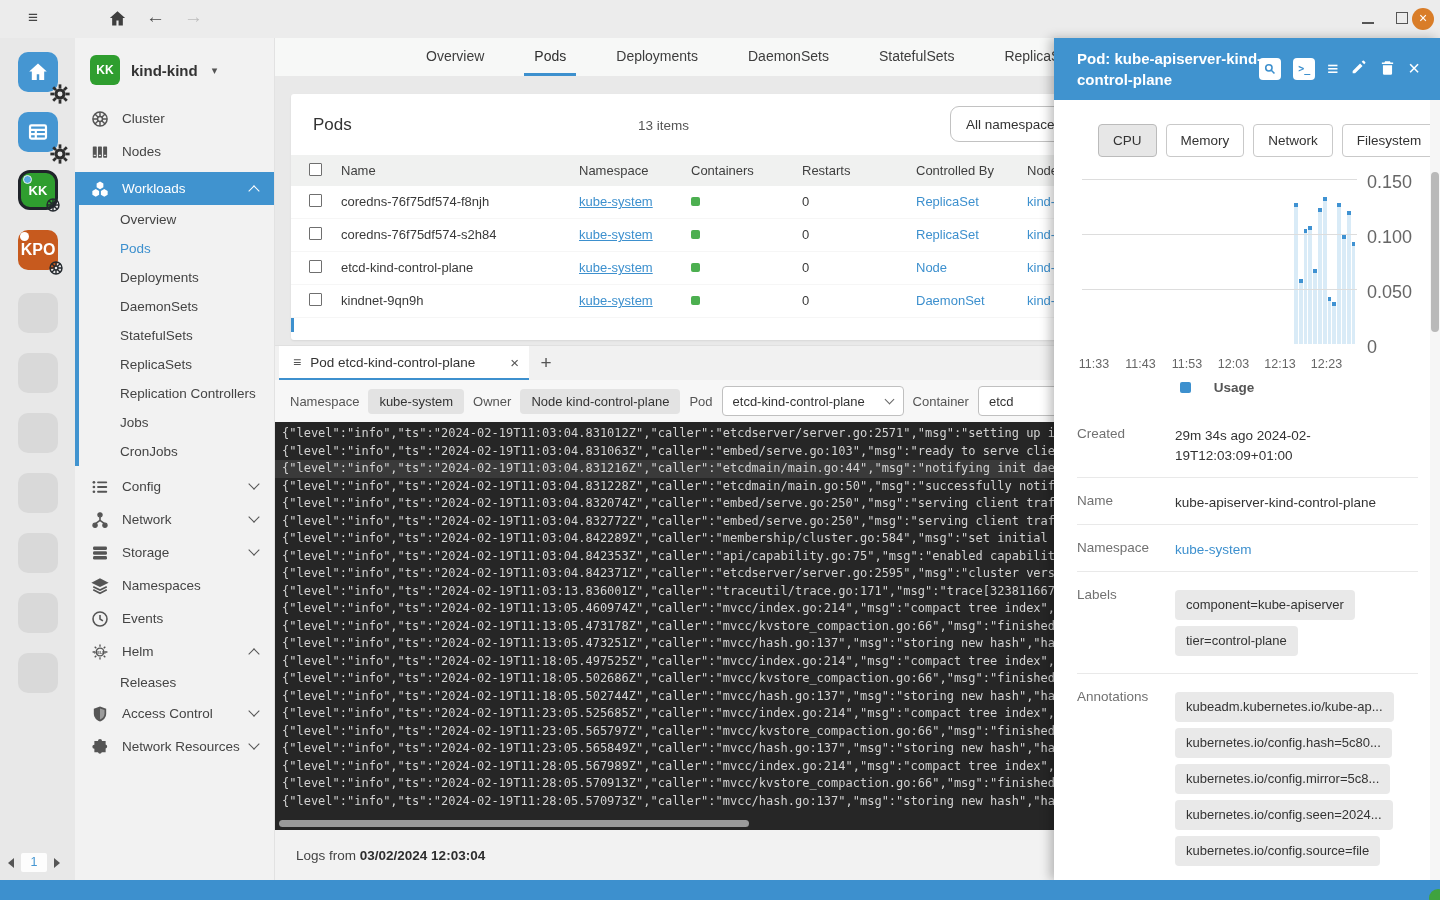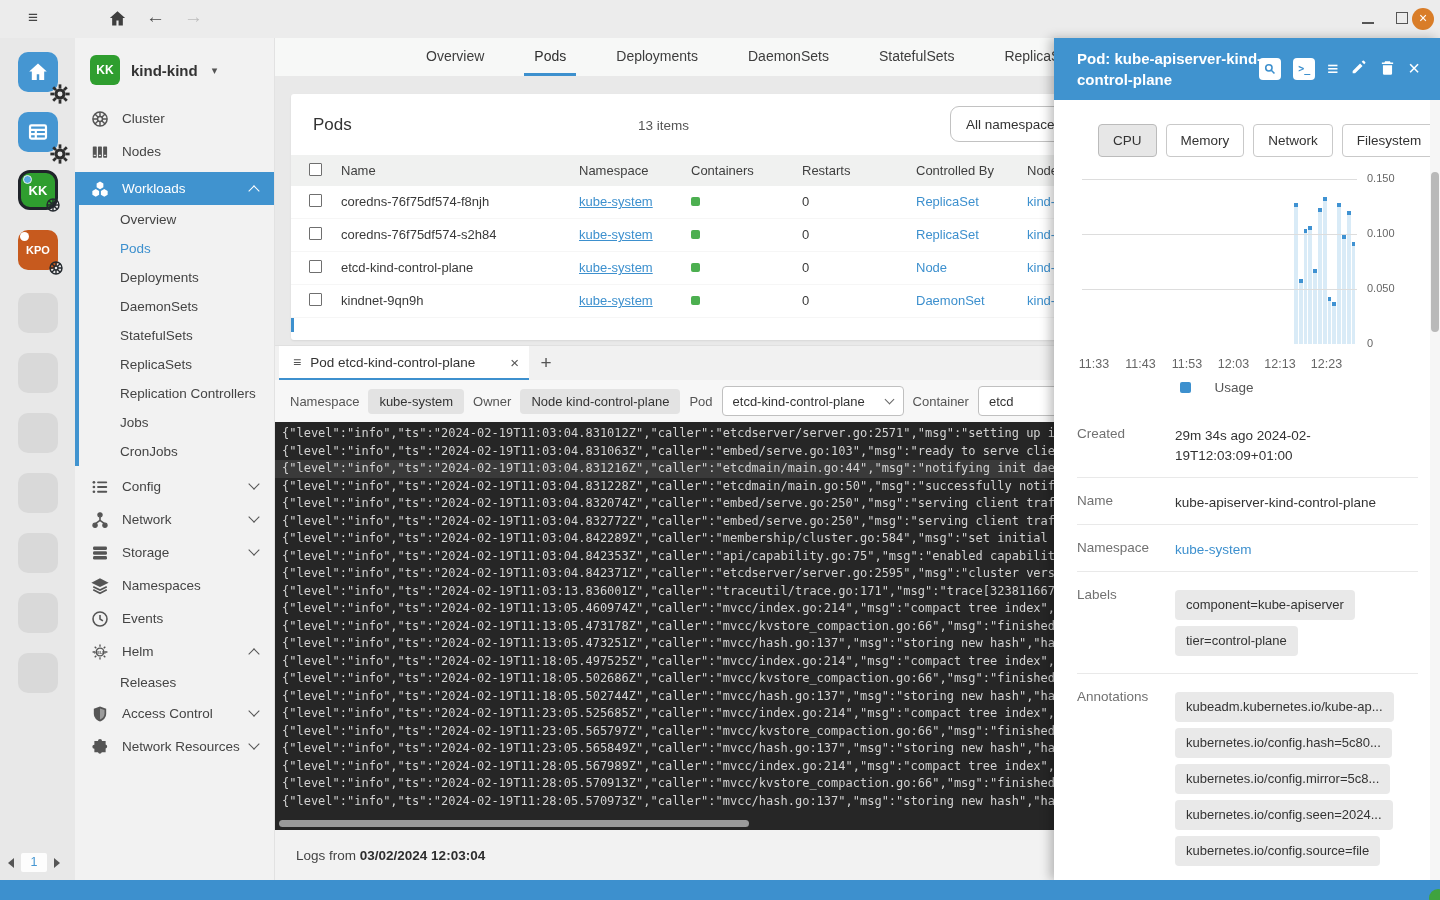--- a/index.html
+++ b/index.html
@@ -22,21 +22,21 @@
   .statusbar { position:absolute; left:0; top:880px; width:1440px; height:20px; background:#3d90ce; z-index:60; }
   .status-green { position:absolute; right:-7px; bottom:-7px; width:18px; height:18px; border-radius:50%; background:#3fa33f; }
 
   
   .rail { position:absolute; left:0; top:38px; width:75px; height:842px; background:#e8e8e8; z-index:30; }
   .rail-btn { position:absolute; left:18px; width:40px; height:40px; border-radius:10px; background:#4596d2; color:#fff; display:flex; align-items:center; justify-content:center; cursor:pointer; }
   .rail-btn svg { width:22px; height:22px; }
   .rail-badge { position:absolute; right:-5px; bottom:-5px; width:14px; height:14px; color:#2e2e2e; }
   .cluster-btn { position:absolute; left:18px; width:40px; height:40px; border-radius:10px; color:#fff; font-weight:bold; display:flex; align-items:center; justify-content:center; cursor:pointer; }
   .cluster-btn.kk { background:#2f9e2f; border:3px solid #20242a; border-radius:12px; font-size:13px; }
-  .cluster-btn.kpo { background:#c75a1e; font-size:11px; }
+  .cluster-btn.kpo { background:#c75a1e; font-size:16px; }
   .cl-dot { position:absolute; left:2px; top:2px; width:9px; height:9px; border-radius:50%; }
   .kk .cl-dot { background:#57aadf; border:1.5px solid #eef4ea; }
   .kpo .cl-dot { background:#fff; }
   .wheel-badge { position:absolute; right:-6px; bottom:-6px; width:16px; height:16px; color:#24292e; }
   .ph { position:absolute; left:18px; width:40px; height:40px; border-radius:10px; background:#d9d9d9; }
   .pager { position:absolute; left:0; bottom:8px; width:75px; display:flex; align-items:center; justify-content:flex-start; padding-left:8px; gap:7px; }
   .pg-arrow { width:0; height:0; border-top:5px solid transparent; border-bottom:5px solid transparent; cursor:pointer; }
   .pg-prev { border-right:6px solid #555; }
   .pg-next { border-left:6px solid #555; }
   .pg-num { background:#fdfdfd; color:#4596d2; min-width:26px; height:19px; text-align:center; line-height:19px; border-radius:2px; font-size:12.5px; }
@@ -122,26 +122,26 @@
   .iw svg { width:17px; height:17px; }
   .i-lines { color:#fff; font-size:19px; line-height:22px; }
   .i-close { color:#fff; font-size:20px; }
   .res-tabs { display:flex; gap:9px; padding:24px 0 0 44px; }
   .rtab { height:33px; padding:0 14px; border:1px solid #c9c9c9; border-radius:4px; background:#fff; display:flex; align-items:center; font-size:13.5px; color:#333; cursor:pointer; }
   .rtab.active { background:#e7e7e7; border-color:#bbb; }
 
   .chart { position:relative; height:230px; margin-top:18px; }
   .plot { position:absolute; left:28px; top:4px; width:275px; height:165px; }
   .gridline { position:absolute; left:0; right:0; height:1px; background:#ddd; }
-  .ylab { position:absolute; left:285px; width:50px; font-size:11px; color:#666; }
+  .ylab { position:absolute; left:285px; width:50px; font-size:18px; color:#666; }
   .xlab { position:absolute; top:178px; width:40px; text-align:center; font-size:12.5px; color:#666; }
   .bars { position:absolute; right:1px; bottom:0; width:62px; height:100%; display:flex; align-items:flex-end; gap:1px; }
   .bar { flex:none; width:3.8px; background:#d9ebf7; position:relative; }
   .bar::before { content:""; position:absolute; left:0; right:0; top:0; height:4px; background:#3f92d2; }
-  .legend { position:absolute; left:0; right:60px; top:205px; display:flex; align-items:center; justify-content:center; gap:23px; }
+  .legend { position:absolute; left:0; right:60px; top:205px; display:flex; align-items:center; justify-content:center; gap:23px;font-weight:bold; }
   .leg-sq { width:11px; height:11px; border-radius:2px; background:#3d90ce; }
   .leg-txt { font-size:13.5px; color:#555; }
 
   .details { padding:6px 22px 0 23px; }
   .drow { display:flex; padding:11px 0; border-bottom:1px solid #e9e9e9; }
   .drow:last-child { border-bottom:none; }
   .dlabel { width:98px; flex:none; color:#717171; font-size:13.5px; padding-top:4px; }
   .dvalue { flex:1; color:#333; font-size:13.5px; line-height:20px; padding-top:4px; word-break:break-word; }
   .chip { background:#e9e9e9; border-radius:4px; padding:5px 11px; margin:3px 0 6px; width:fit-content; max-width:100%; font-size:13px; color:#333; white-space:nowrap; }
   .vscroll-track { position:absolute; right:0; top:62px; width:10px; bottom:0; background:#f6f6f6; }

